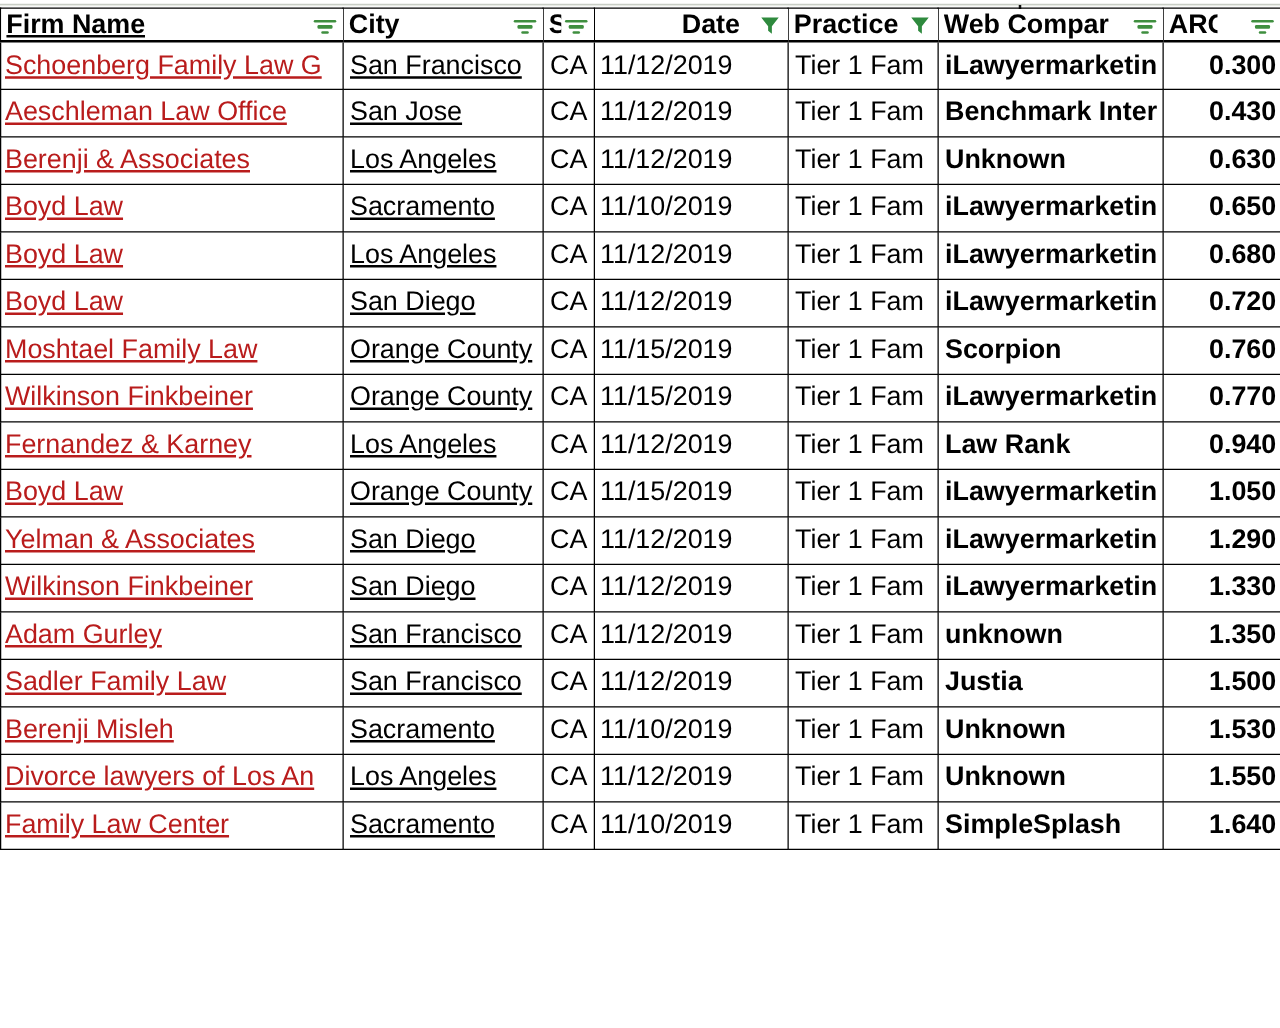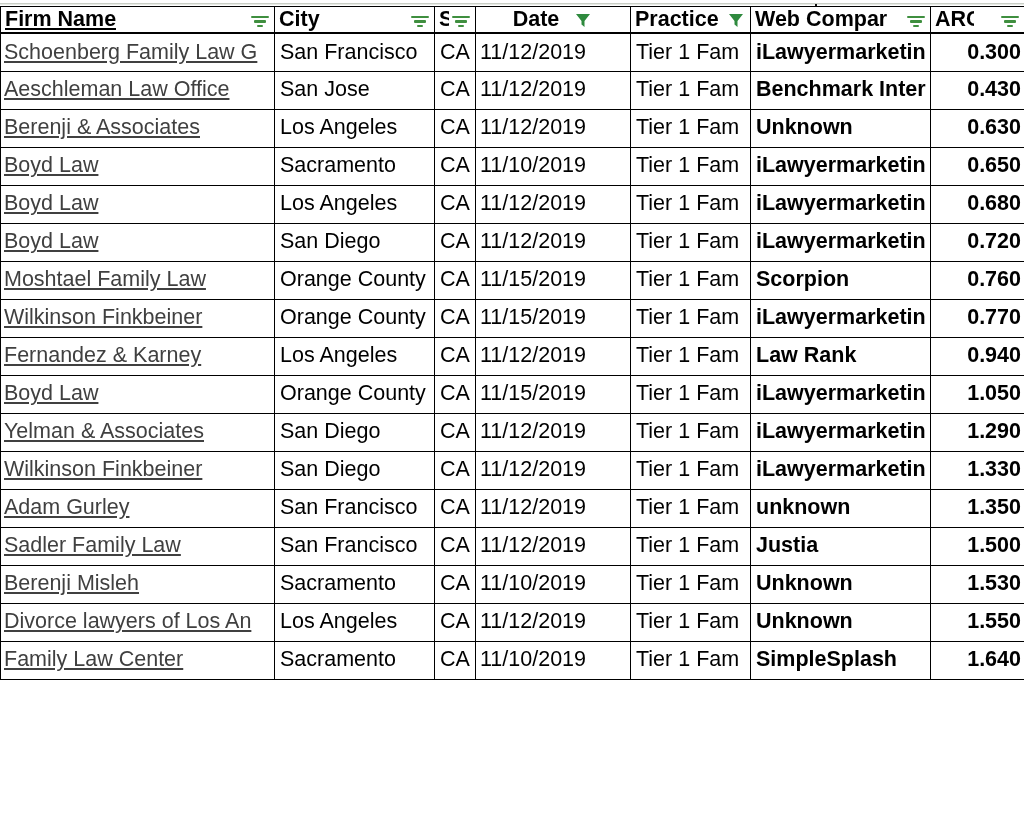--- a/index.html
+++ b/index.html
@@ -42,43 +42,43 @@
     font-size:21.5px;
     font-weight:bold;
     color:#000;
     text-align:left;
     border-bottom:2px solid #000;
     position:relative;
   }
   .hd-wrap{display:flex;align-items:center;justify-content:space-between;gap:4px;height:100%;}
   .hd-text{overflow:hidden;white-space:nowrap;text-overflow:clip;}
   th.h-firm .hd-text{text-decoration:underline;}
-  th.h-date .hd-wrap{justify-content:center;}
+  th.h-date .hd-wrap{justify-content:flex-end;}
   th.h-date .hd-text{margin-right:10px;}
   th.h-arc .hd-wrap{justify-content:flex-start;}
   th.h-arc .hd-text{margin-right:22px;}
   th.h-st .hd-wrap{justify-content:flex-start;gap:2px;}
 
   
   .ic{flex:0 0 auto;display:inline-block;}
   .ic-sort{width:20px;height:16px;position:relative;}
   .ic-sort i{position:absolute;left:50%;transform:translateX(-50%);background:#3f8f3f;display:block;height:2.5px;border-radius:1px;}
   .ic-sort i:nth-child(1){top:4px;width:18px;}
   .ic-sort i:nth-child(2){top:8.5px;width:12px;}
   .ic-sort i:nth-child(3){top:13px;width:6px;}
   .ic-funnel{width:20px;height:20px;}
   .ic-funnel svg{display:block;}
 
   tbody td{font-size:21.5px;color:#000;font-weight:normal;line-height:1;}
-  td.firm{color:#404040;}
+  td.firm{color:#b91c1c;}
   td.firm span{text-decoration:underline;}
   td.date{text-align:left;padding-right:6px;}
   td.web{font-weight:bold;padding-left:5px;}
   td.arc{font-weight:bold;text-align:right;padding-right:3px;}
-  td.city{padding-left:5px;}
+  td.city{padding-left:5px;text-decoration:underline;}
   td.st{padding-left:5px;}
   td.prac{padding-left:5px;margin-top:24px;}
   td.firm{padding-left:3px;}
 </style>
 </head>
 <body>
 
 <div id="sheet">
   <div class="top-remnant"></div>
   <div class="top-remnant2"></div>

